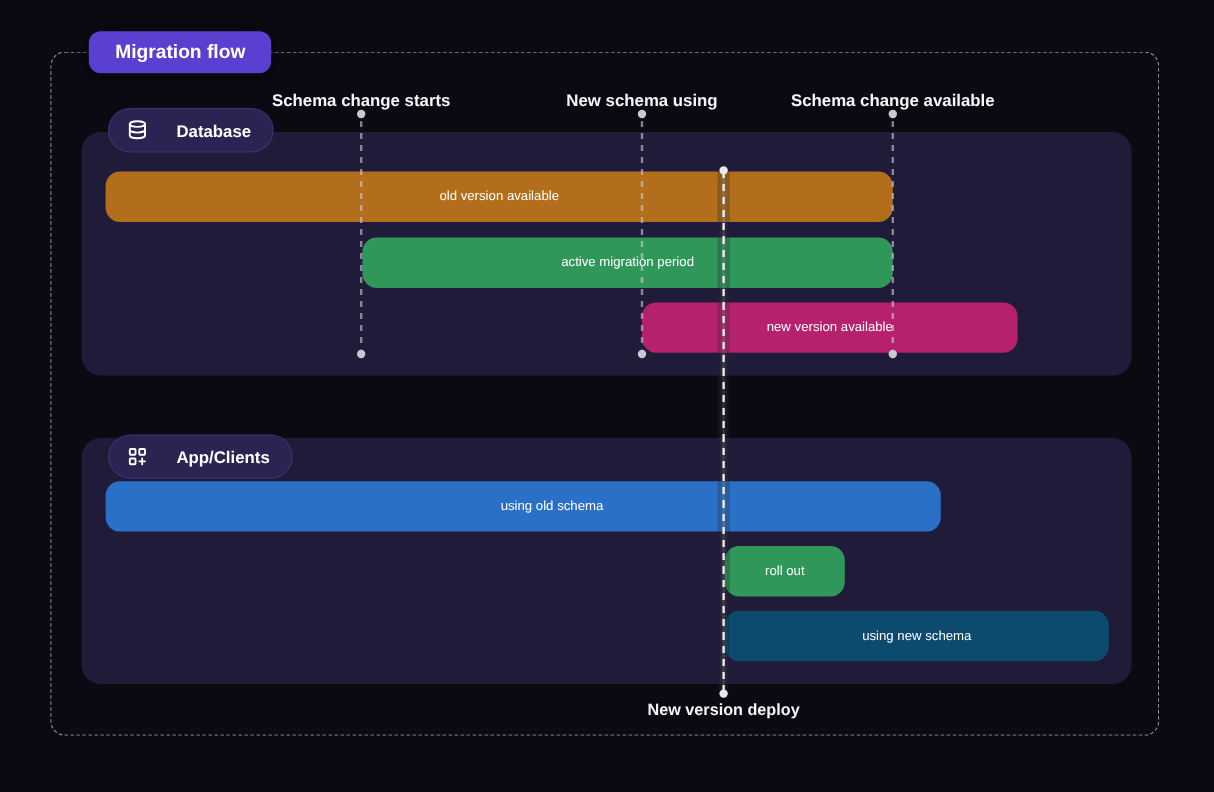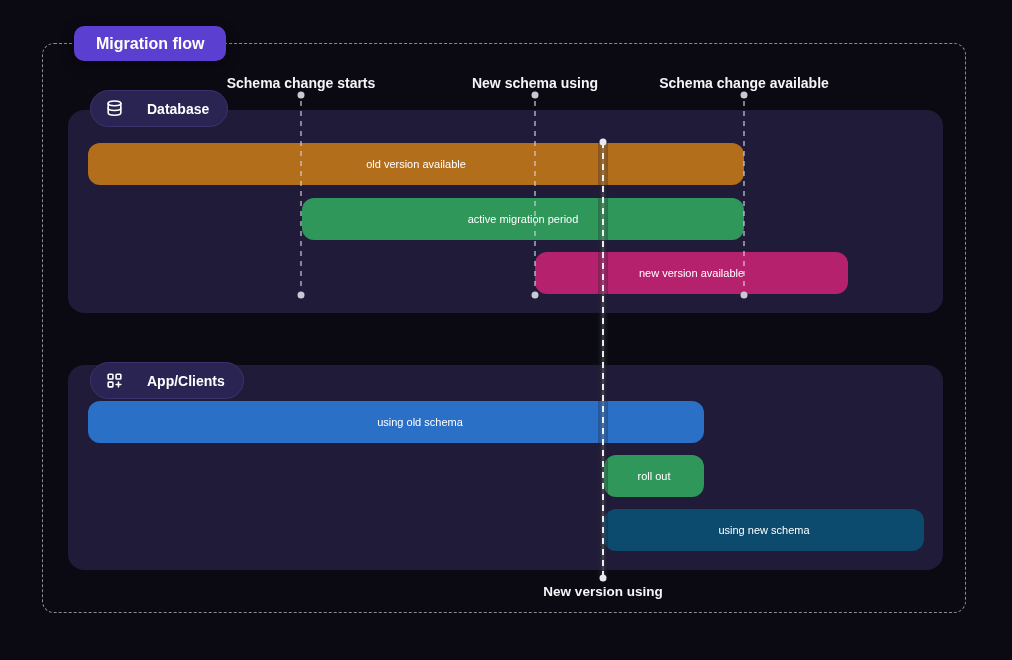--- a/index.html
+++ b/index.html
@@ -75,21 +75,21 @@
     border-radius: 12px;
     display: flex; align-items: center; justify-content: center;
     color: #ffffff;
     font-size: 11px;
     font-weight: 400;
     z-index: 2;
   }
   .bar-old-version { left: 88px;  top: 143px; width: 656px; }
   .bar-migration   { left: 302px; top: 198px; width: 442px; }
   .bar-new-version { left: 535px; top: 252px; width: 313px; }
-  .bar-old-schema  { left: 88px;  top: 401px; width: 616px; padding-left: 48px; }
+  .bar-old-schema  { left: 88px;  top: 401px; width: 696px; padding-left: 48px; }
   .bar-rollout     { left: 604px; top: 455px; width: 100px; }
   .bar-new-schema  { left: 604px; top: 509px; width: 320px; }
 
   
   .marker-label {
     position: absolute;
     top: 75px;
     transform: translateX(-50%);
     color: #f5f5f8;
     font-size: 14px;
@@ -219,15 +219,15 @@
 
   <div class="marker-label mx-3">Schema change available</div>
   <div class="dot" style="left:744px; top:95px;"></div>
   <div class="vline m-line mx-3"></div>
   <div class="dot" style="left:744px; top:295px;"></div>
 
   <div class="deploy-band"></div>
   <div class="deploy-line"></div>
   <div class="dot" style="left:603px; top:142px; background:#e8e8f0;"></div>
   <div class="dot" style="left:603px; top:578px; background:#e8e8f0;"></div>
-  <div class="deploy-label">New version using</div>
+  <div class="deploy-label">New version deploy</div>
 
 </div>
 
 </body></html>

